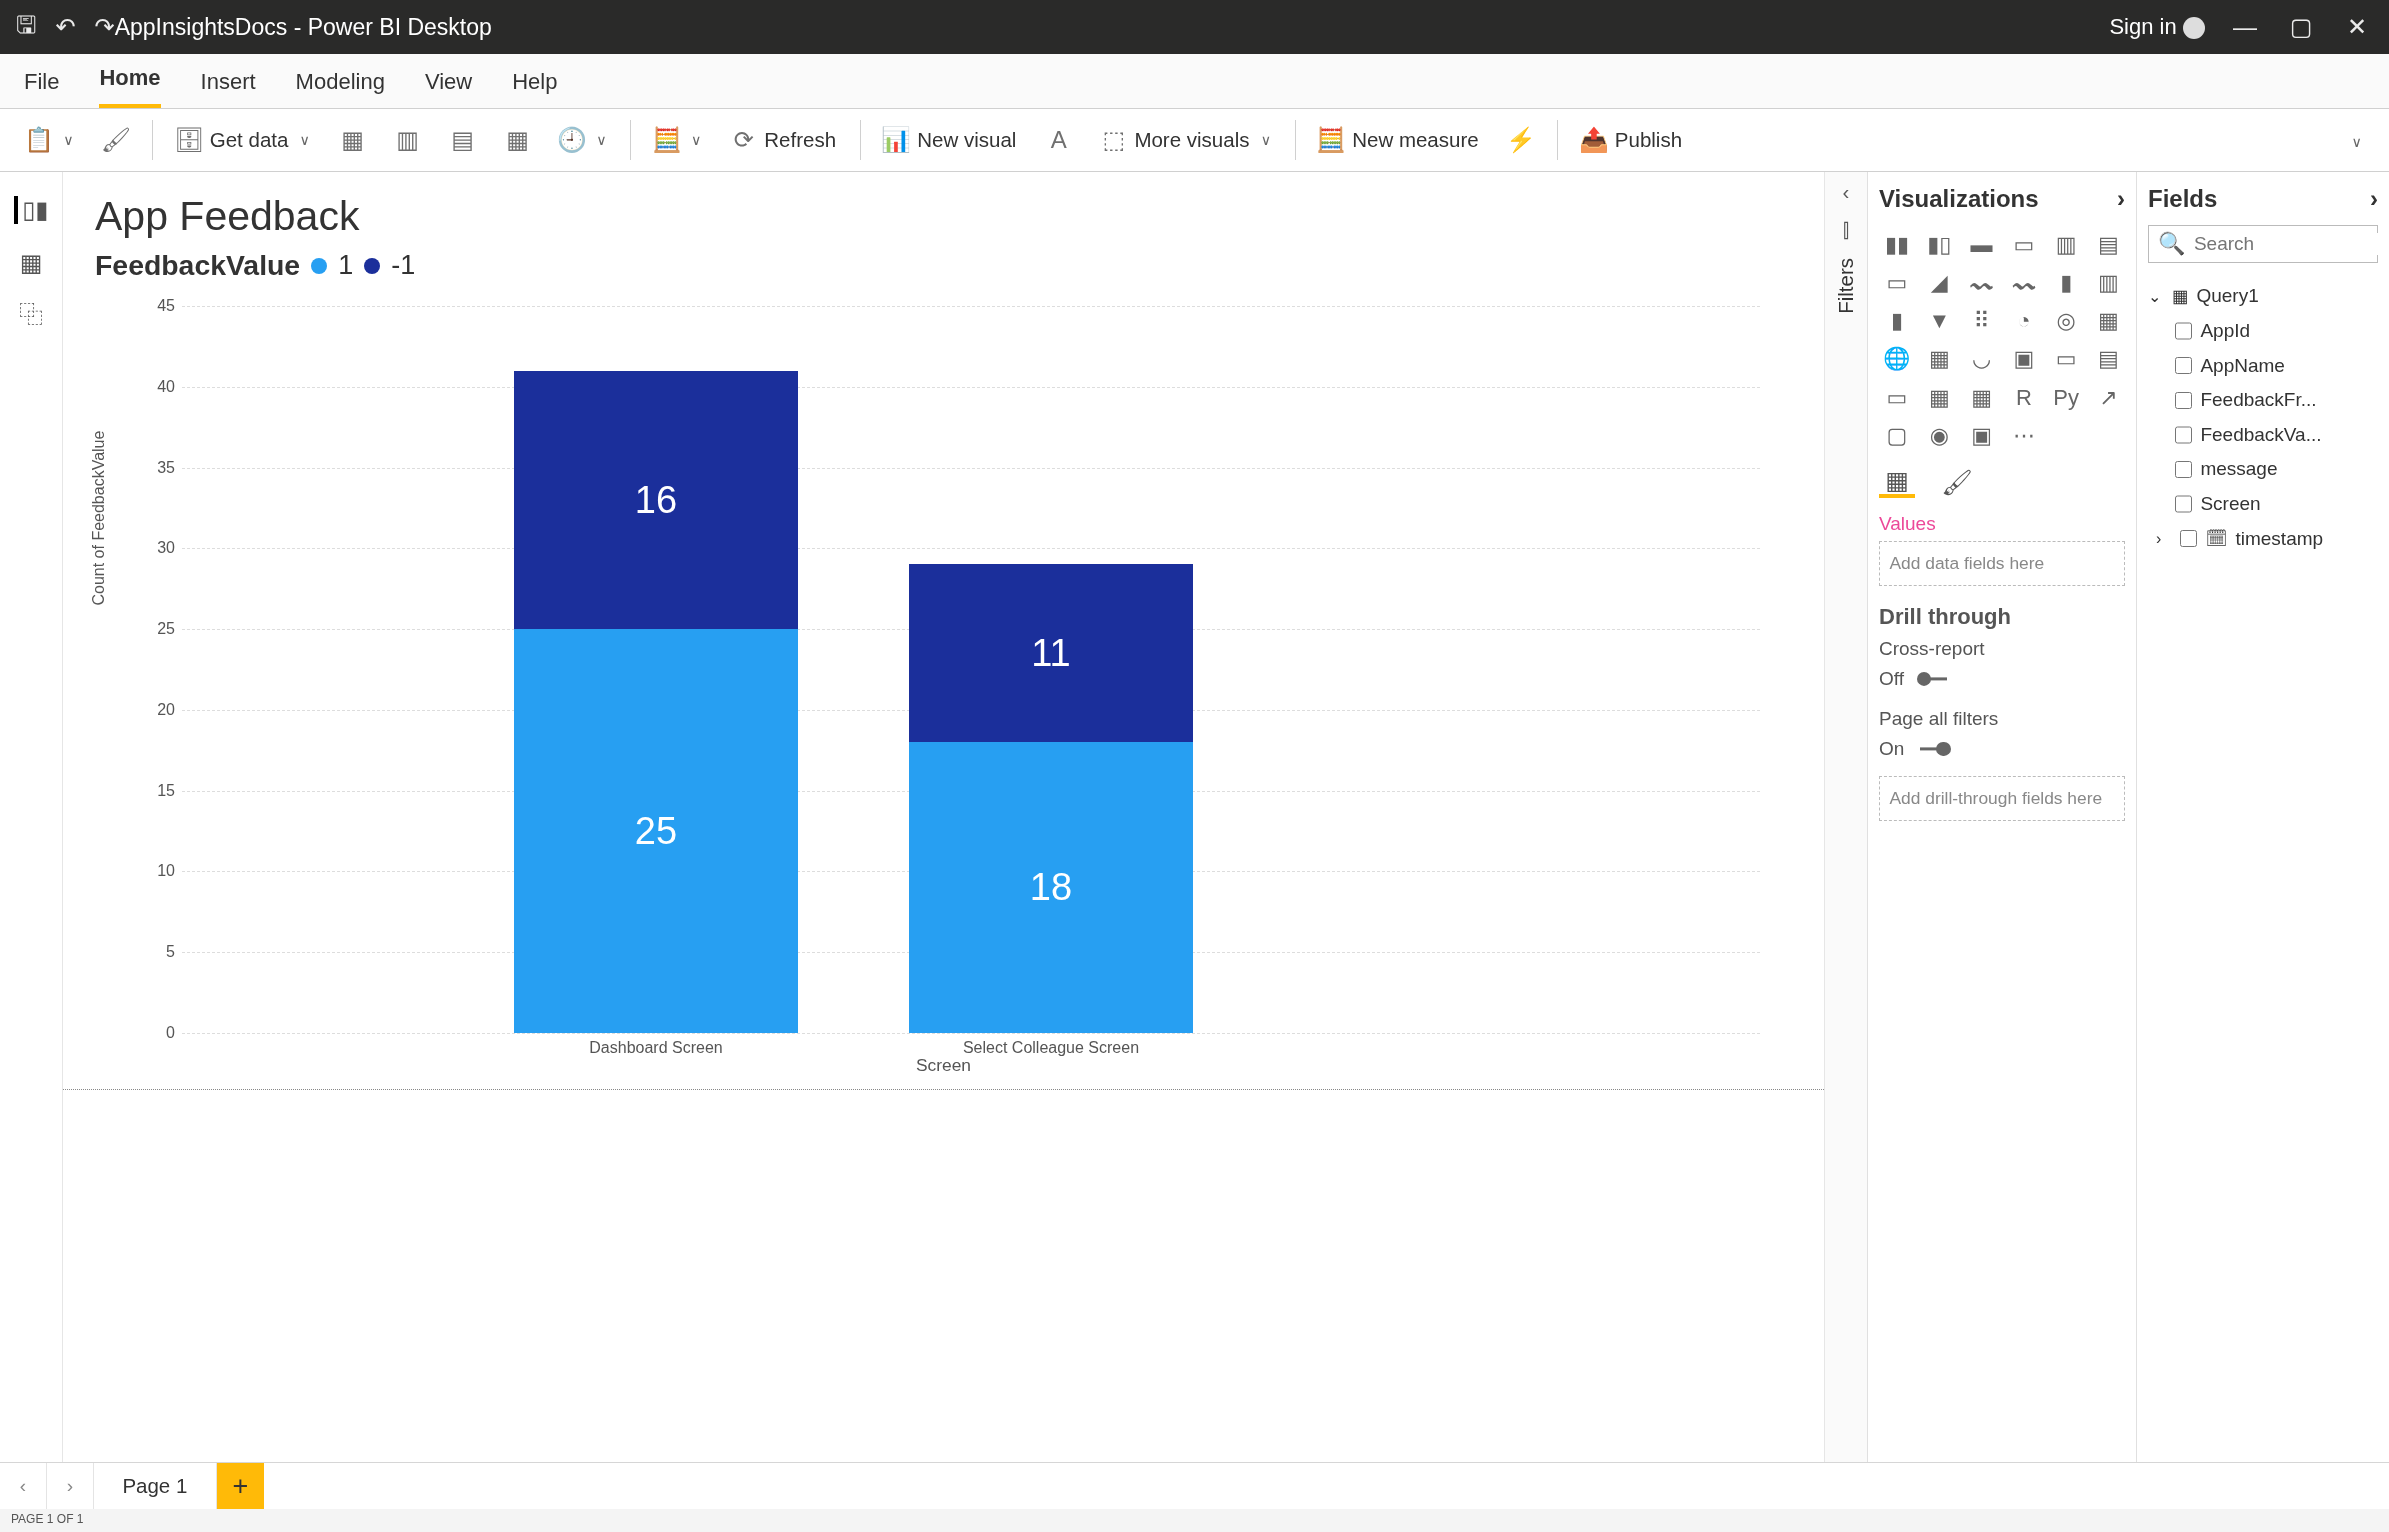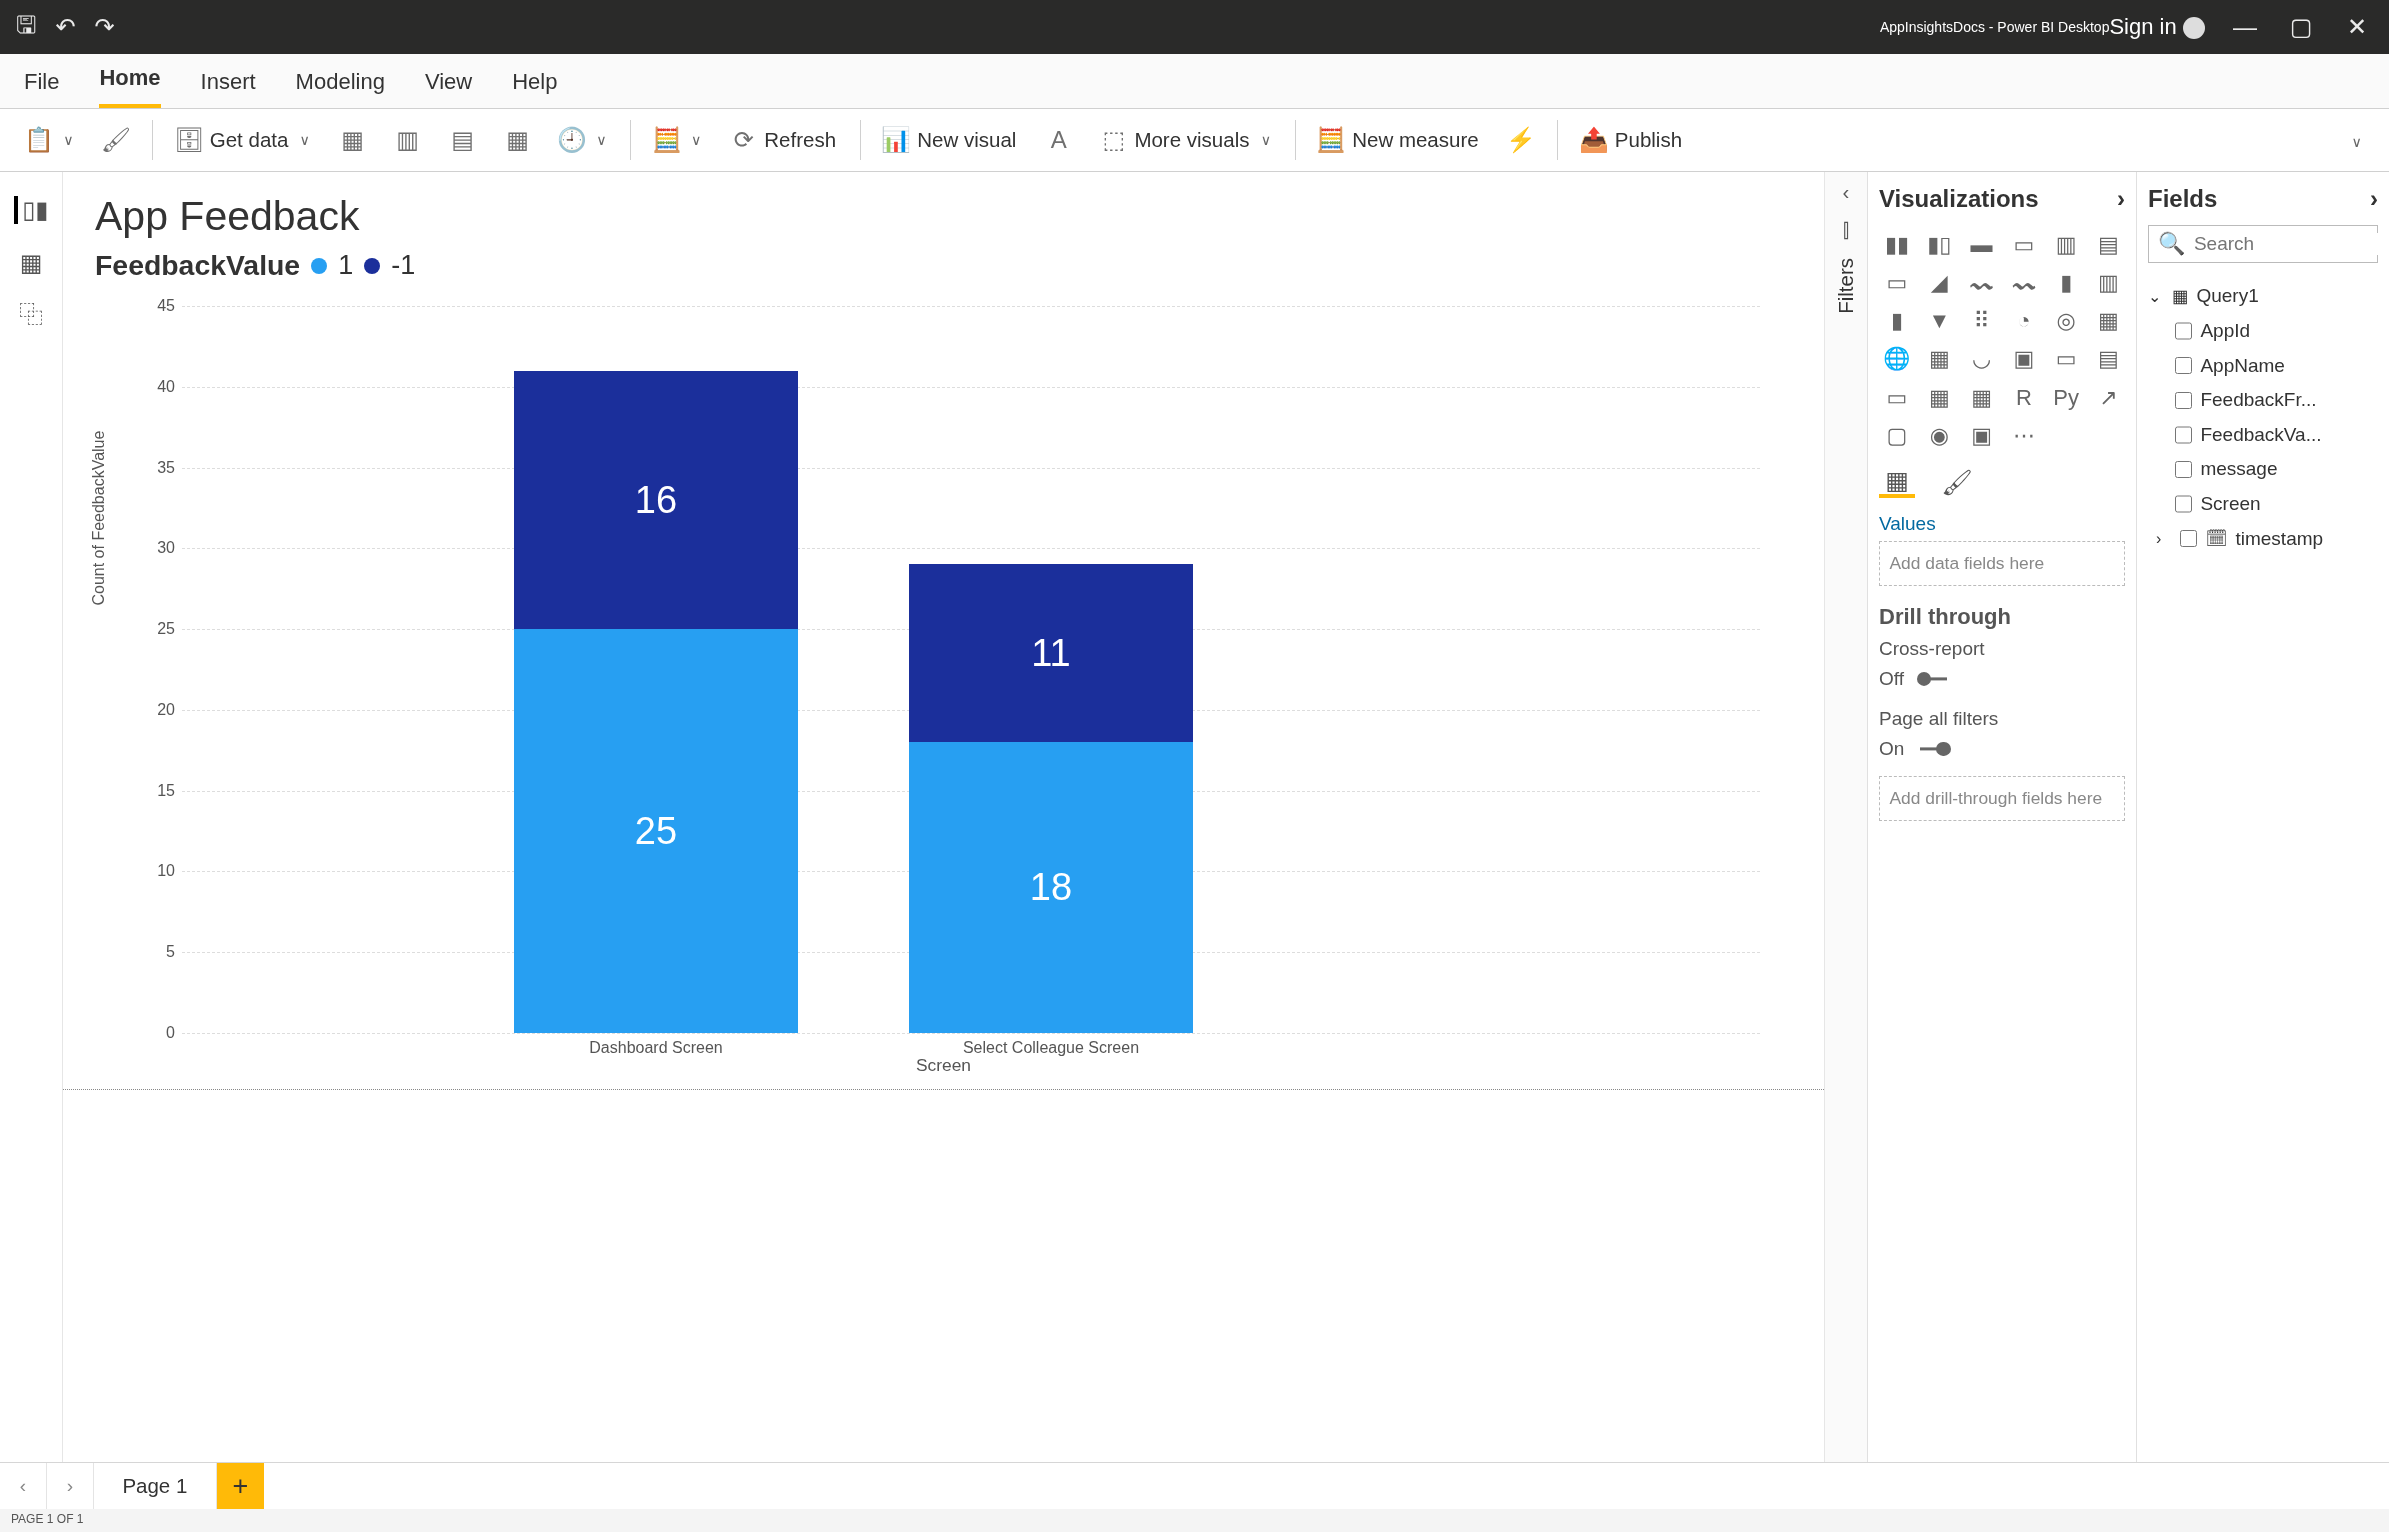--- a/index.html
+++ b/index.html
@@ -2,21 +2,21 @@
 <html style="font-size:12.6px"><head>
 <meta charset="utf-8">
 <style>
 * { margin: 0; padding: 0; box-sizing: border-box; font-family: "Segoe UI", Arial, sans-serif; }
 body { background: #fff; width: 2389px; height: 1533px; transform-origin: top left; font-size: 22px; color: #333; }
 
 
 .title-bar { background: #2a2a29; color: #fff; height: 54px; display: flex; align-items: center; padding: 0 16px; }
 .title-bar .left-icons { display: flex; gap: 19px; align-items: center; }
 .title-bar .left-icons span { font-size: 24px; opacity: 0.9; }
-.title-bar .center { flex: 1; text-align: right; font-size: 14px; }
+.title-bar .center { flex: 1; text-align: left; font-size: 23px; }
 .title-bar .right { display: flex; align-items: center; gap: 24px; }
 .title-bar .right .avatar { width: 22px; height: 22px; border-radius: 50%; background: #ddd; display: inline-block; vertical-align: middle; margin-left: 6.3px;}
 .winbtn { width: 32px; text-align: center; font-size: 24px; opacity: 0.9; }
 
 
 .menu-bar { height: 55px; display: flex; align-items: flex-end; padding: 0 24px; border-bottom: 0.8px solid #d0d0d0; gap: 40px; background: #fafafa;}
 .menu-item { padding-bottom: 12.6px; font-size: 22px; color: #333; }
 .menu-item.active { font-weight: 600; border-bottom: 4.7px solid #ffba08; }
 
 
@@ -58,21 +58,21 @@
 .filters-collapsed .ficon { font-size:19px; color:#555;}
 
 
 .viz-pane { width: 269px; border-left: 0.8px solid #e0e0e0; padding: 12.6px 11px; background:#fff;}
 .pane-title { font-size: 24px; font-weight: 600; display:flex; align-items:center; justify-content:space-between;}
 .viz-grid { display:grid; grid-template-columns: repeat(6, 36px); gap: 6.3px; margin-top: 16px;}
 .viz-cell { width:36px; height:32px; display:flex; align-items:center; justify-content:center; font-size:22px; color:#666; border:0.8px solid transparent;}
 .tool-tabs { display:flex; gap:24px; margin-top:14.2px; border-bottom: 2.4px solid transparent;}
 .tool-tabs .tt { width:36px; height:32px; font-size:25px; color:#555; display:flex; align-items:center; justify-content:center;}
 .tool-tabs .tt.active { border-bottom: 4px solid #ffba08; }
-.sect-title { font-size:19px; color:#0369a1; margin-top:12.6px;}
+.sect-title { font-size:19px; color:#ec4899; margin-top:12.6px;}
 .drop-area { border:0.8px dashed #bbb; padding: 11px 9.5px; font-size:17.4px; color:#888; margin-top:6.3px;}
 .drill-title { font-size:22px; font-weight:600; margin-top:18px; color:#555;}
 .toggle-row { display:flex; align-items:center; gap:9.5px; margin-top:8px; font-size:19px; color:#555;}
 .toggle-row .label { flex:1; }
 .toggle { position:relative; width:40px; height:11px;}
 .toggle .track { position:absolute; left:6.3px; right:6.3px; top:50%; height:3.2px; background:#666; transform:translateY(-50%);}
 .toggle .knob  { position:absolute; top:50%; width:14.2px; height:14.2px; border-radius:50%; background:#666; transform:translateY(-50%);}
 .toggle.off .knob { left: 3.2px; }
 .toggle.on  .knob { right: 3.2px; }
 

